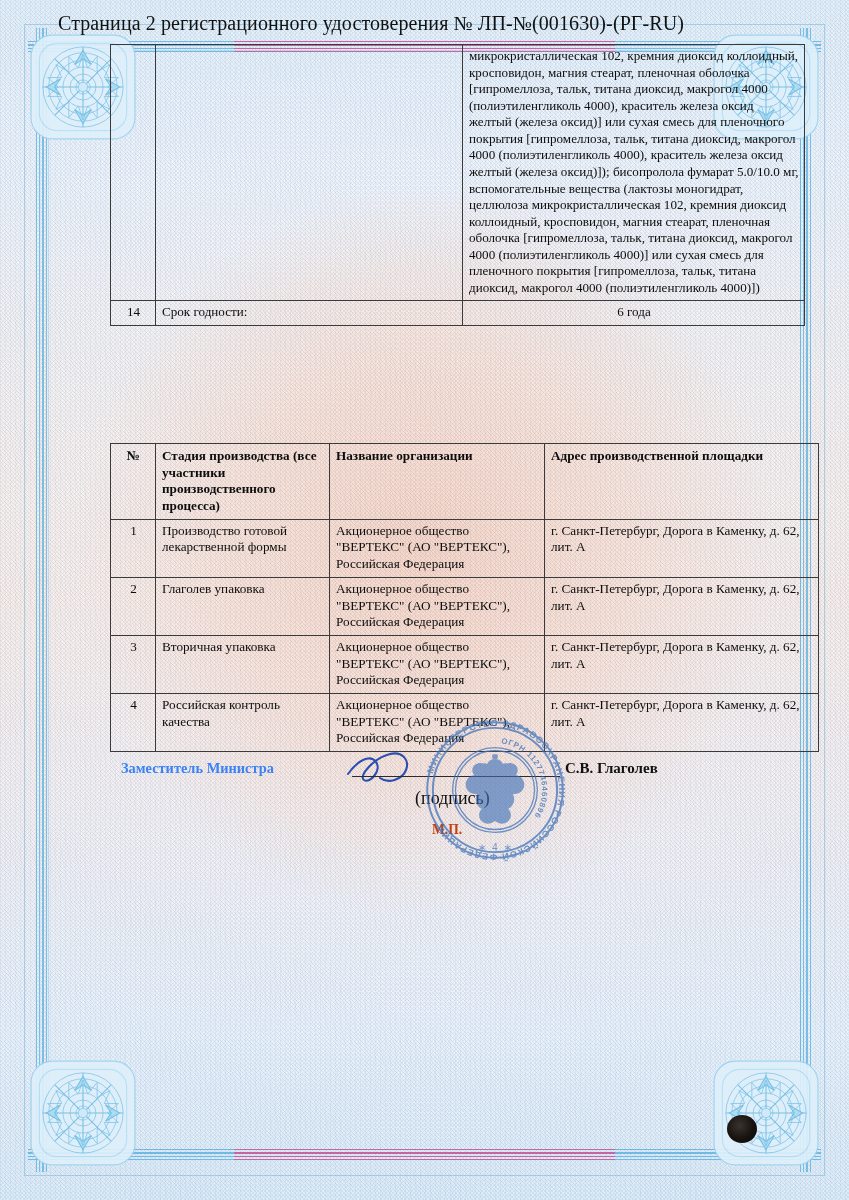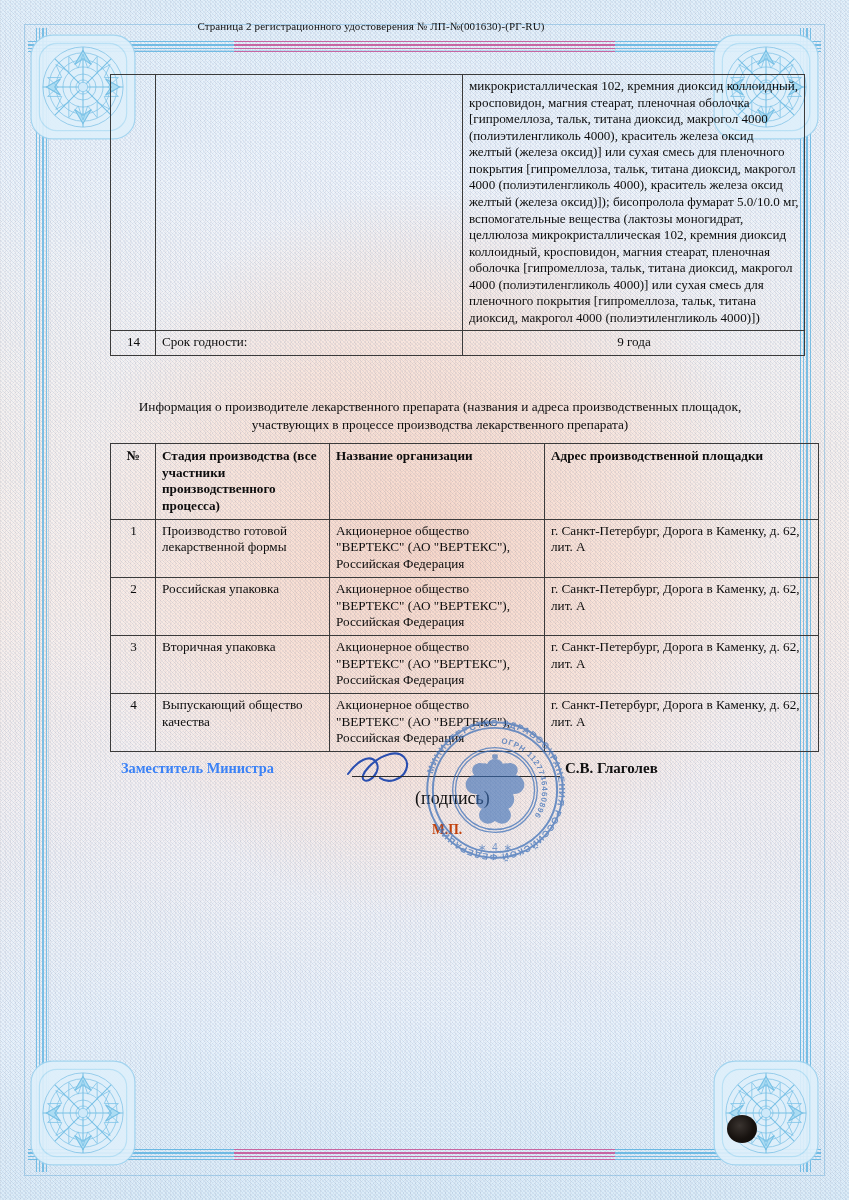--- a/index.html
+++ b/index.html
@@ -79,42 +79,42 @@
   .rosette{position:absolute;width:118px;height:118px;opacity:0.92;}
   .r-tl{left:24px;top:28px;}
   .r-tr{right:24px;top:28px;}
   .r-bl{left:24px;bottom:28px;}
   .r-br{right:24px;bottom:28px;}
 
   
   .content{position:absolute;left:0;top:0;width:849px;height:1200px;}
 
   .page-header{
-    position:absolute;top:20px;left:0;width:742px;
-    text-align:center;font-size:11px;color:#111;
+    position:absolute;top:12px;left:0;width:742px;
+    text-align:center;font-size:20px;color:#111;
     letter-spacing:0.1px;
   }
 
   table.doc{
     border-collapse:collapse;
     table-layout:fixed;
     font-size:13.2px;
     color:#0d0d0d;
   }
   table.doc td,table.doc th{
     border:1px solid #3a3a3a;
     vertical-align:top;
     padding:3px 5px 4px 6px;
     line-height:1.265;
     background:transparent;
   }
 
   
   #table-composition{
-    position:absolute;left:110px;top:74px;width:660px;
+    position:absolute;left:110px;top:44px;width:660px;
   }
   #table-composition td{font-size:13.1px;}
   .tc-num{width:33px;text-align:center;}
   .tc-label{width:295px;}
   .tc-val{width:330px;}
   .shelf-row td{padding-top:4px;padding-bottom:4px;margin-top:40px;}
   .shelf-label{font-weight:normal;}
   .shelf-val{text-align:center;}
 
   
@@ -243,58 +243,57 @@
     <table class="doc" id="table-composition">
       <tbody>
         <tr>
           <td class="tc-num"></td>
           <td class="tc-label"></td>
           <td class="tc-val">микрокристаллическая 102, кремния диоксид коллоидный, кросповидон, магния стеарат, пленочная оболочка [гипромеллоза, тальк, титана диоксид, макрогол 4000 (полиэтиленгликоль 4000), краситель железа оксид желтый (железа оксид)] или сухая смесь для пленочного покрытия [гипромеллоза, тальк, титана диоксид, макрогол 4000 (полиэтиленгликоль 4000), краситель железа оксид желтый (железа оксид)]); бисопролола фумарат 5.0/10.0 мг, вспомогательные вещества (лактозы моногидрат, целлюлоза микрокристаллическая 102, кремния диоксид коллоидный, кросповидон, магния стеарат, пленочная оболочка [гипромеллоза, тальк, титана диоксид, макрогол 4000 (полиэтиленгликоль 4000)] или сухая смесь для пленочного покрытия [гипромеллоза, тальк, титана диоксид, макрогол 4000 (полиэтиленгликоль 4000)])</td>
         </tr>
         <tr class="shelf-row">
           <td class="tc-num">14</td>
           <td class="tc-label shelf-label">Срок годности:</td>
-          <td class="tc-val shelf-val">9 года</td>
+          <td class="tc-val shelf-val">6 года</td>
         </tr>
       </tbody>
     </table>
 
-    <div class="info-par">Информация о производителе лекарственного препарата (названия и адреса производственных площадок, участвующих в процессе производства лекарственного препарата)</div>
 
     <table class="doc" id="table-manufacturers">
       <thead>
         <tr>
           <th class="c-num">№</th>
           <th class="c-stage hdr-block">Стадия производства (все участники производственного процесса)</th>
           <th class="c-org">Название организации</th>
           <th class="c-addr">Адрес производственной площадки</th>
         </tr>
       </thead>
       <tbody>
         <tr>
           <td class="c-num">1</td>
           <td class="c-stage">Производство готовой лекарственной формы</td>
           <td class="c-org">Акционерное общество "ВЕРТЕКС" (АО "ВЕРТЕКС"), Российская Федерация</td>
           <td class="c-addr">г. Санкт-Петербург, Дорога в Каменку, д. 62, лит. А</td>
         </tr>
         <tr>
           <td class="c-num">2</td>
-          <td class="c-stage">Российская упаковка</td>
+          <td class="c-stage">Глаголев упаковка</td>
           <td class="c-org">Акционерное общество "ВЕРТЕКС" (АО "ВЕРТЕКС"), Российская Федерация</td>
           <td class="c-addr">г. Санкт-Петербург, Дорога в Каменку, д. 62, лит. А</td>
         </tr>
         <tr>
           <td class="c-num">3</td>
           <td class="c-stage">Вторичная упаковка</td>
           <td class="c-org">Акционерное общество "ВЕРТЕКС" (АО "ВЕРТЕКС"), Российская Федерация</td>
           <td class="c-addr">г. Санкт-Петербург, Дорога в Каменку, д. 62, лит. А</td>
         </tr>
         <tr>
           <td class="c-num">4</td>
-          <td class="c-stage">Выпускающий общество качества</td>
+          <td class="c-stage">Российская контроль качества</td>
           <td class="c-org">Акционерное общество "ВЕРТЕКС" (АО "ВЕРТЕКС"), Российская Федерация</td>
           <td class="c-addr">г. Санкт-Петербург, Дорога в Каменку, д. 62, лит. А</td>
         </tr>
       </tbody>
     </table>
 
     <div class="sig">
       <div class="sig-title">Заместитель Министра</div>
       <svg class="sig-ink" viewBox="0 0 120 56">
         <path d="M8 30 C18 16, 30 10, 36 18 C42 26, 30 40, 24 36 C18 32, 34 14, 50 10 C62 7, 70 16, 66 26 C62 36, 48 40, 40 34" fill="none" stroke="#2a4fb0" stroke-width="2.1" stroke-linecap="round"></path>

